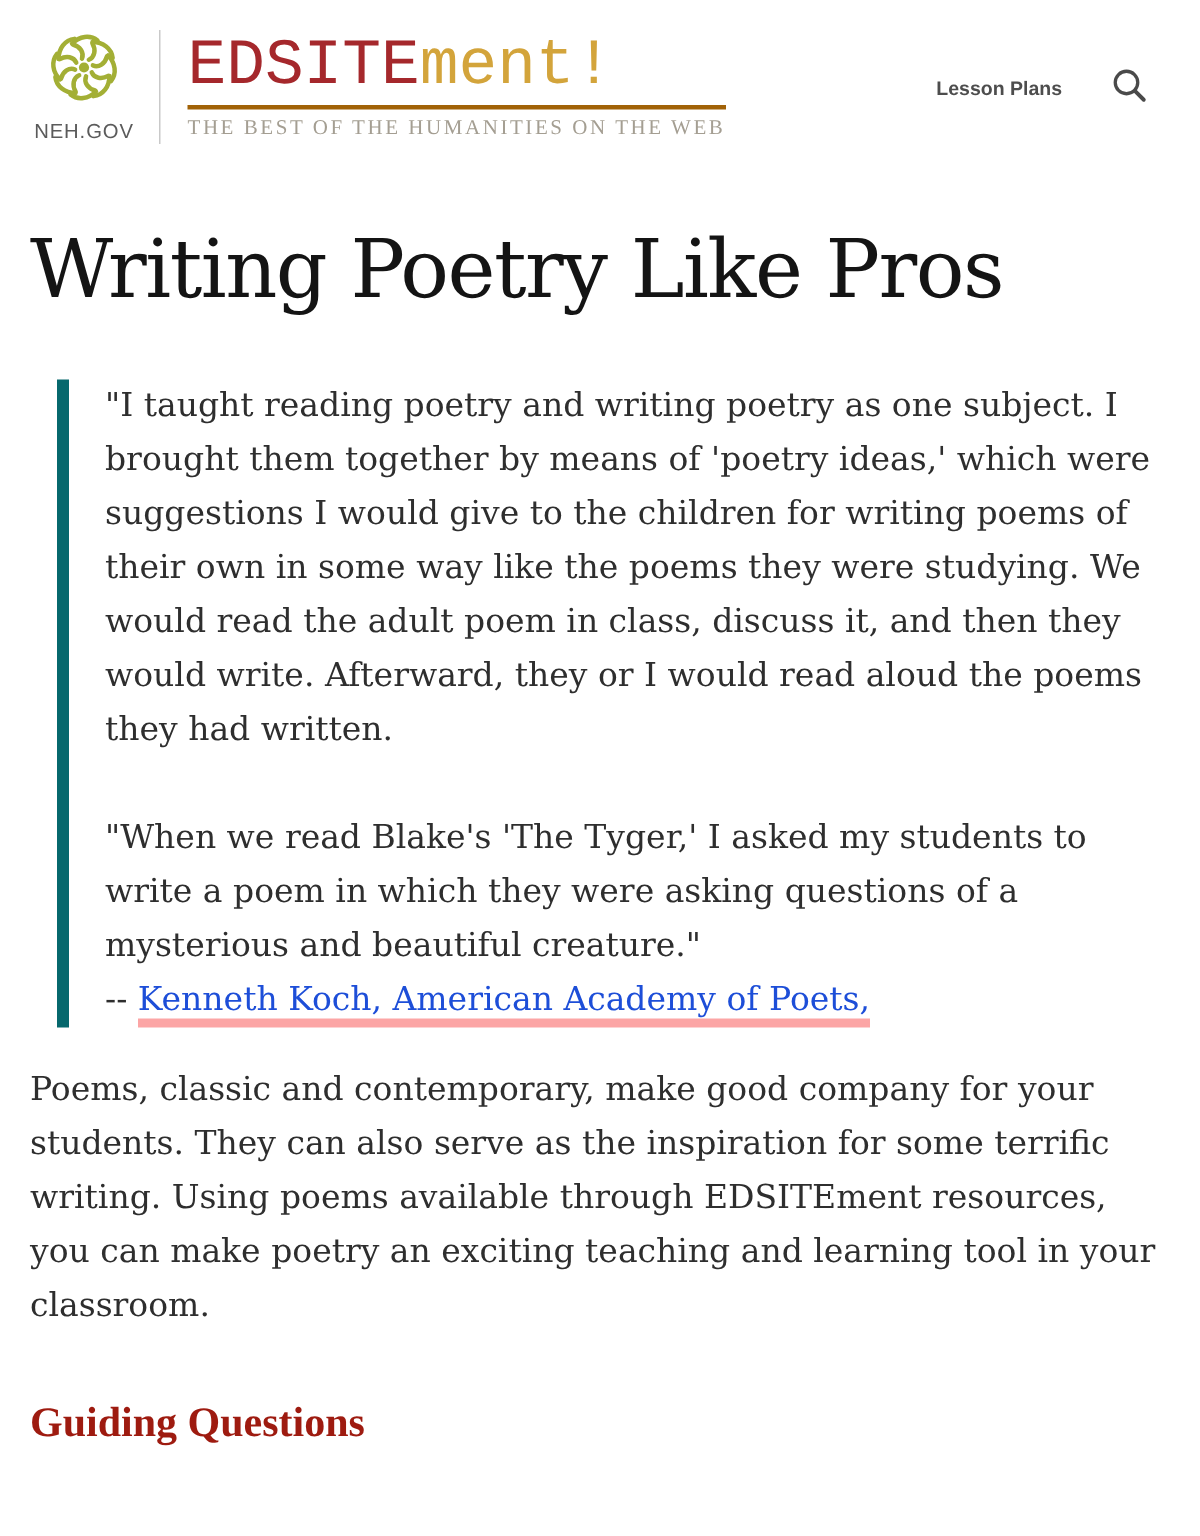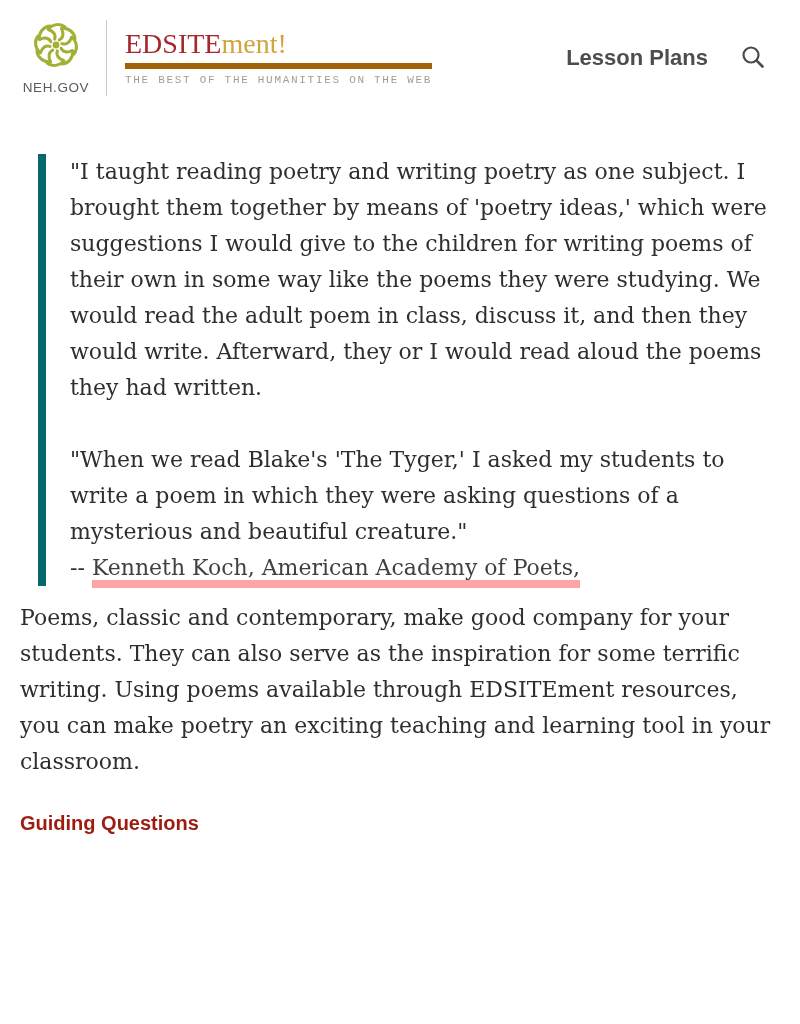--- a/index.html
+++ b/index.html
@@ -29,44 +29,44 @@
   }
   .header-divider {
     width: 1px;
     height: 76px;
     background: #c9c9c9;
     margin: 0 18px 0 14px;
     flex: 0 0 auto;
   }
   .site-logo { display: flex; flex-direction: column; flex: 0 0 auto; }
   .wordmark {
-    font-family: Liberation Serif, serif;
-    font-size: 28px;
+    font-family: Liberation Mono, monospace;
+    font-size: 43px;
     line-height: 1;
     white-space: nowrap;
     padding-bottom: 5px;
-    border-bottom: 6px solid #a16207;
+    border-bottom: 3px solid #a16207;
   }
   .wordmark .wm-red { color: #a5282c; }
   .wordmark .wm-gold { color: #d3a43b; }
   .tagline {
-    font-family: Liberation Mono, monospace;
-    font-size: 11px;
+    font-family: Liberation Serif, serif;
+    font-size: 14px;
     letter-spacing: 1.7px;
     color: #a49e92;
     margin-top: 5px;
     white-space: nowrap;
   }
   .header-spacer { flex: 1 1 auto; }
   .main-nav {
     display: flex;
     align-items: center;
     gap: 50px;
     font-family: "Liberation Sans", sans-serif;
-    font-size: 22px;
+    font-size: 13px;
     font-weight: 700;
     color: #4d4d4d;
     margin-right: 32px;
     white-space: nowrap;
   }
   .nav-link { cursor: pointer; }
   .icon-btn {
     display: inline-flex;
     align-items: center;
     justify-content: center;
@@ -93,36 +93,36 @@
     border-left: 8px solid #06686d;
     padding-left: 24px;
     font-size: 22px;
     line-height: 36px;
     color: #2e2e2e;
   }
   .quote-para { margin: 0 0 36px 0; }
   .quote-para:last-of-type { margin-bottom: 0; }
   .attribution-line { font-size: 22px; line-height: 36px; }
   .quote-link {
-    color: #404040;
+    color: #1d4ed8;
     text-decoration: none;
-    border-bottom: 8px solid #fca5a5;
+    border-bottom: 6px solid #fca5a5;
     cursor: pointer;
   }
   .intro-para {
-    margin-top: 14px;
+    margin-top: 24px;
     font-size: 22px;
     line-height: 36px;
     color: #2e2e2e;
   }
   .section-heading {
-    margin-top: 32px;
-    font-family: Liberation Sans, sans-serif;
+    margin-top: 44px;
+    font-family: Liberation Serif, serif;
     font-weight: 700;
-    font-size: 20px;
+    font-size: 28px;
     color: #9e1b10;
   }
 </style>
 </head>
 <body>
 
 <header class="header">
   <a class="neh-block">
     <span>
       <svg width="48" height="48" viewBox="-24 -24 48 48">
@@ -202,20 +202,21 @@
       <svg width="26" height="26" viewBox="0 0 26 26" fill="none">
         <circle cx="11" cy="11" r="7.5" stroke="#4a4a4a" stroke-width="2.2"></circle>
         <line x1="16.6" y1="16.6" x2="22.5" y2="22.5" stroke="#4a4a4a" stroke-width="2.6" stroke-linecap="round"></line>
       </svg>
     </span>
   </button>
 
 </header>
 
 <main class="content">
+  <h1 class="page-title">Writing Poetry Like Pros</h1>
 
   <blockquote class="quote">
     <p class="quote-para">"I taught reading poetry and writing poetry as one subject. I brought them together by means of 'poetry ideas,' which were suggestions I would give to the children for writing poems of their own in some way like the poems they were studying. We would read the adult poem in class, discuss it, and then they would write. Afterward, they or I would read aloud the poems they had written.</p>
     <p class="quote-para">"When we read Blake's 'The Tyger,' I asked my students to write a poem in which they were asking questions of a mysterious and beautiful creature."</p>
     <div class="attribution-line"><span>-- </span><a class="quote-link">Kenneth Koch, American Academy of Poets,</a></div>
   </blockquote>
 
   <p class="intro-para">Poems, classic and contemporary, make good company for your students. They can also serve as the inspiration for some terrific writing. Using poems available through EDSITEment resources, you can make poetry an exciting teaching and learning tool in your classroom.</p>
 
   <h2 class="section-heading">Guiding Questions</h2>

